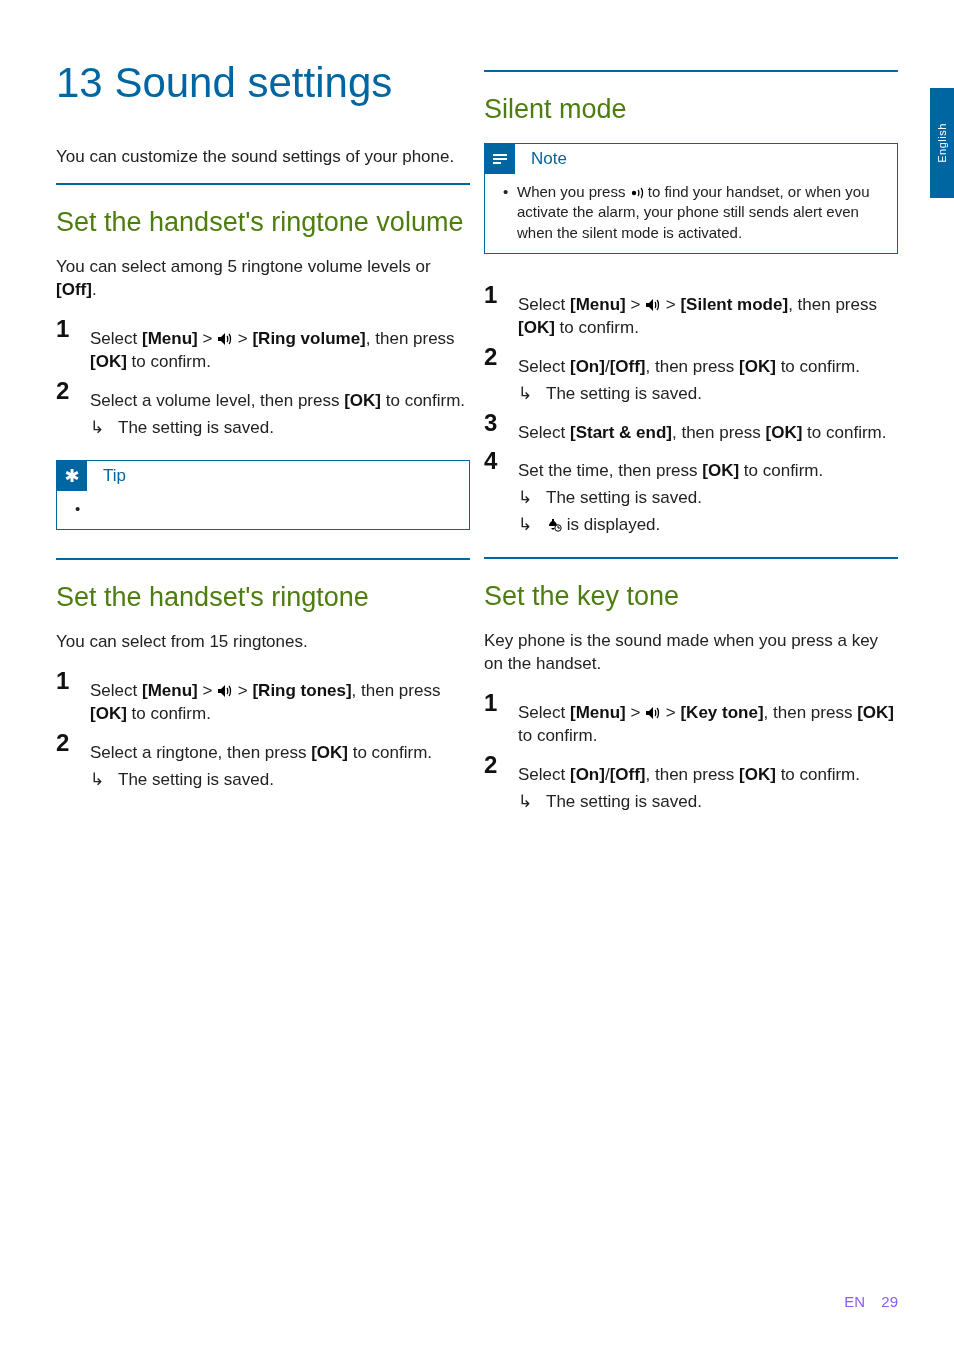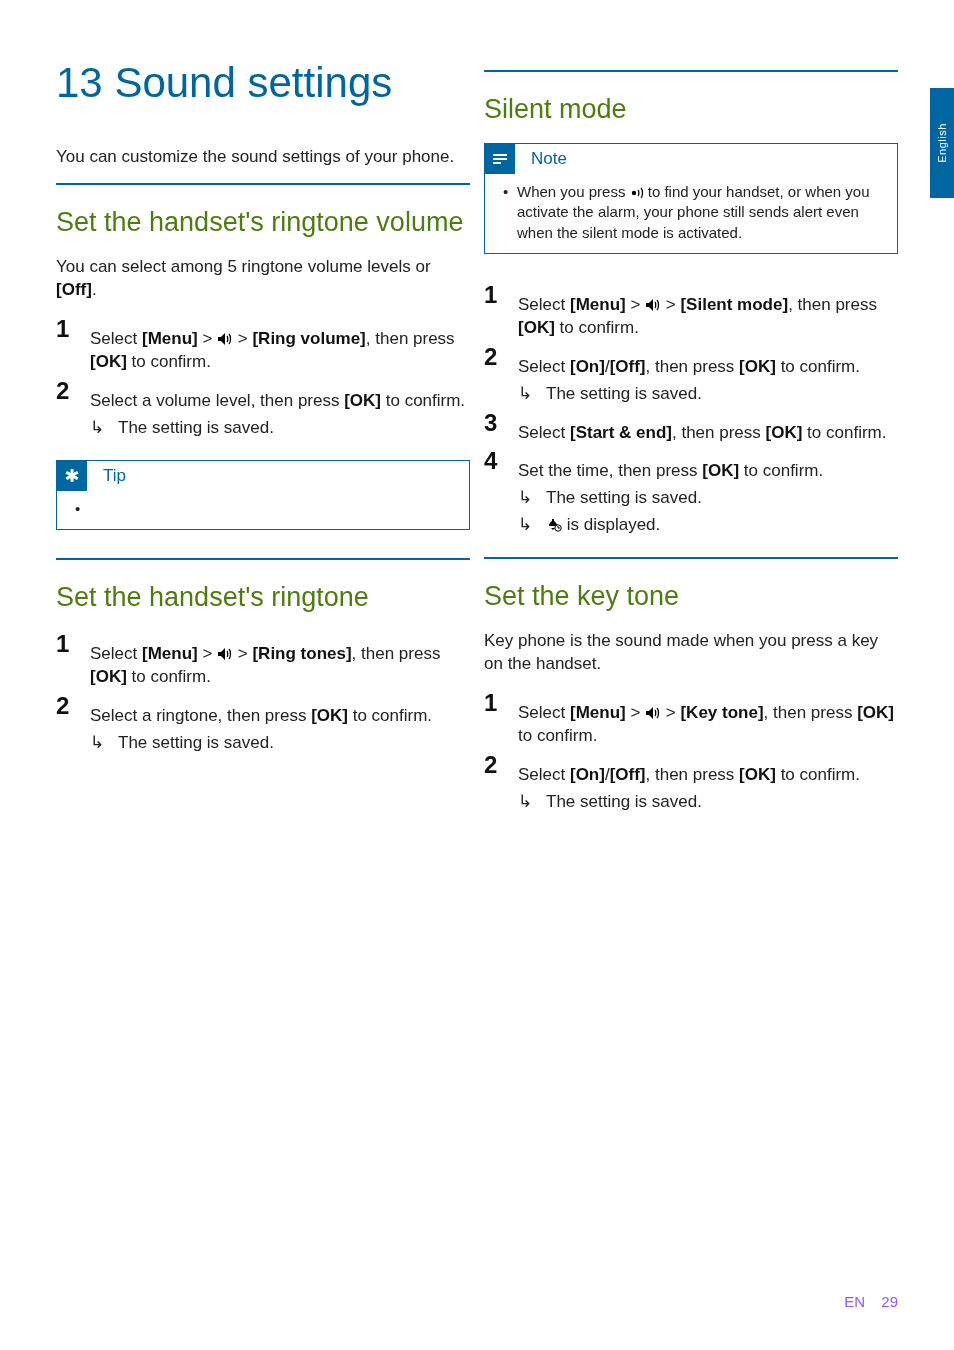--- a/index.html
+++ b/index.html
@@ -213,20 +213,21 @@
       </div>
       <div class="callout-body">
         <div class="bullet">
             <span class="dot">•</span>
           </div>
       </div>
     </div>
 
     <hr class="hr-top">
     <h2>Set the handset's ringtone</h2>
+    <p class="body">You can select from 15 ringtones.</p>
     <ol class="steps">
       <li>
         <span class="num">1</span>
         <div class="step-body">
           <span>Select </span><strong class="b">[Menu]</strong><span> &gt; </span><svg class="icon-inline" width="16" height="14" viewBox="0 0 16 14">
               <path d="M1 5h3l4-4v12l-4-4H1z" fill="#000"></path>
               <path d="M10 4c1 1 1 5 0 6M12 2c2 2 2 8 0 10" stroke="#000" fill="none" stroke-width="1.3"></path>
             </svg><span> &gt; </span><strong class="b">[Ring tones]</strong><span>, then press </span><strong class="b">[OK]</strong><span> to confirm.</span>
         </div>
       </li>

